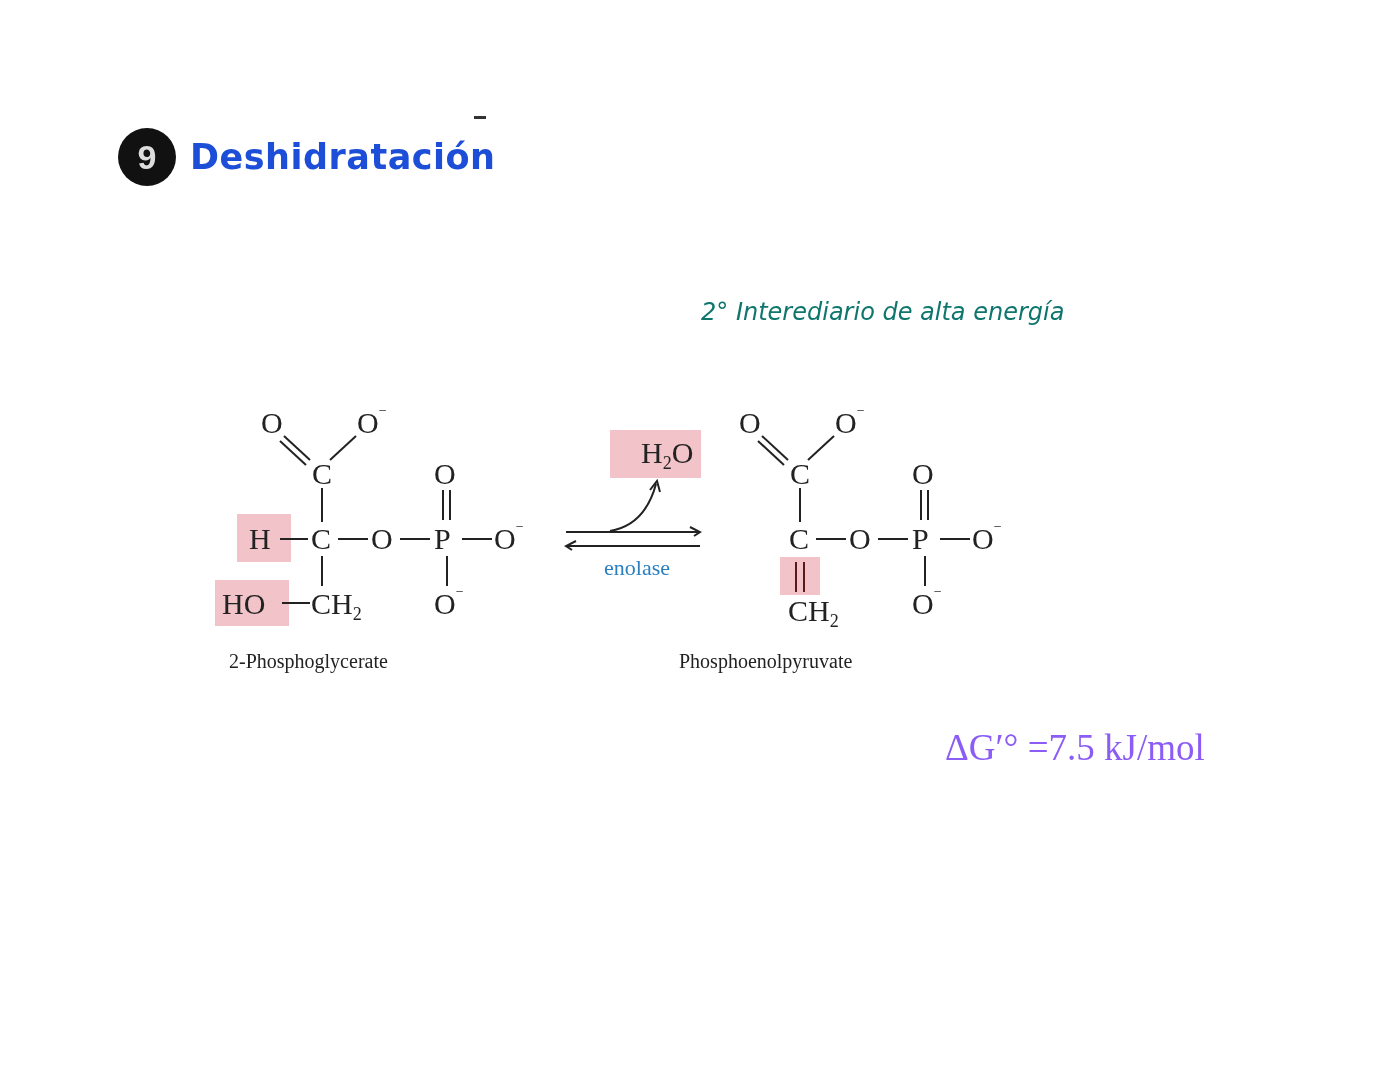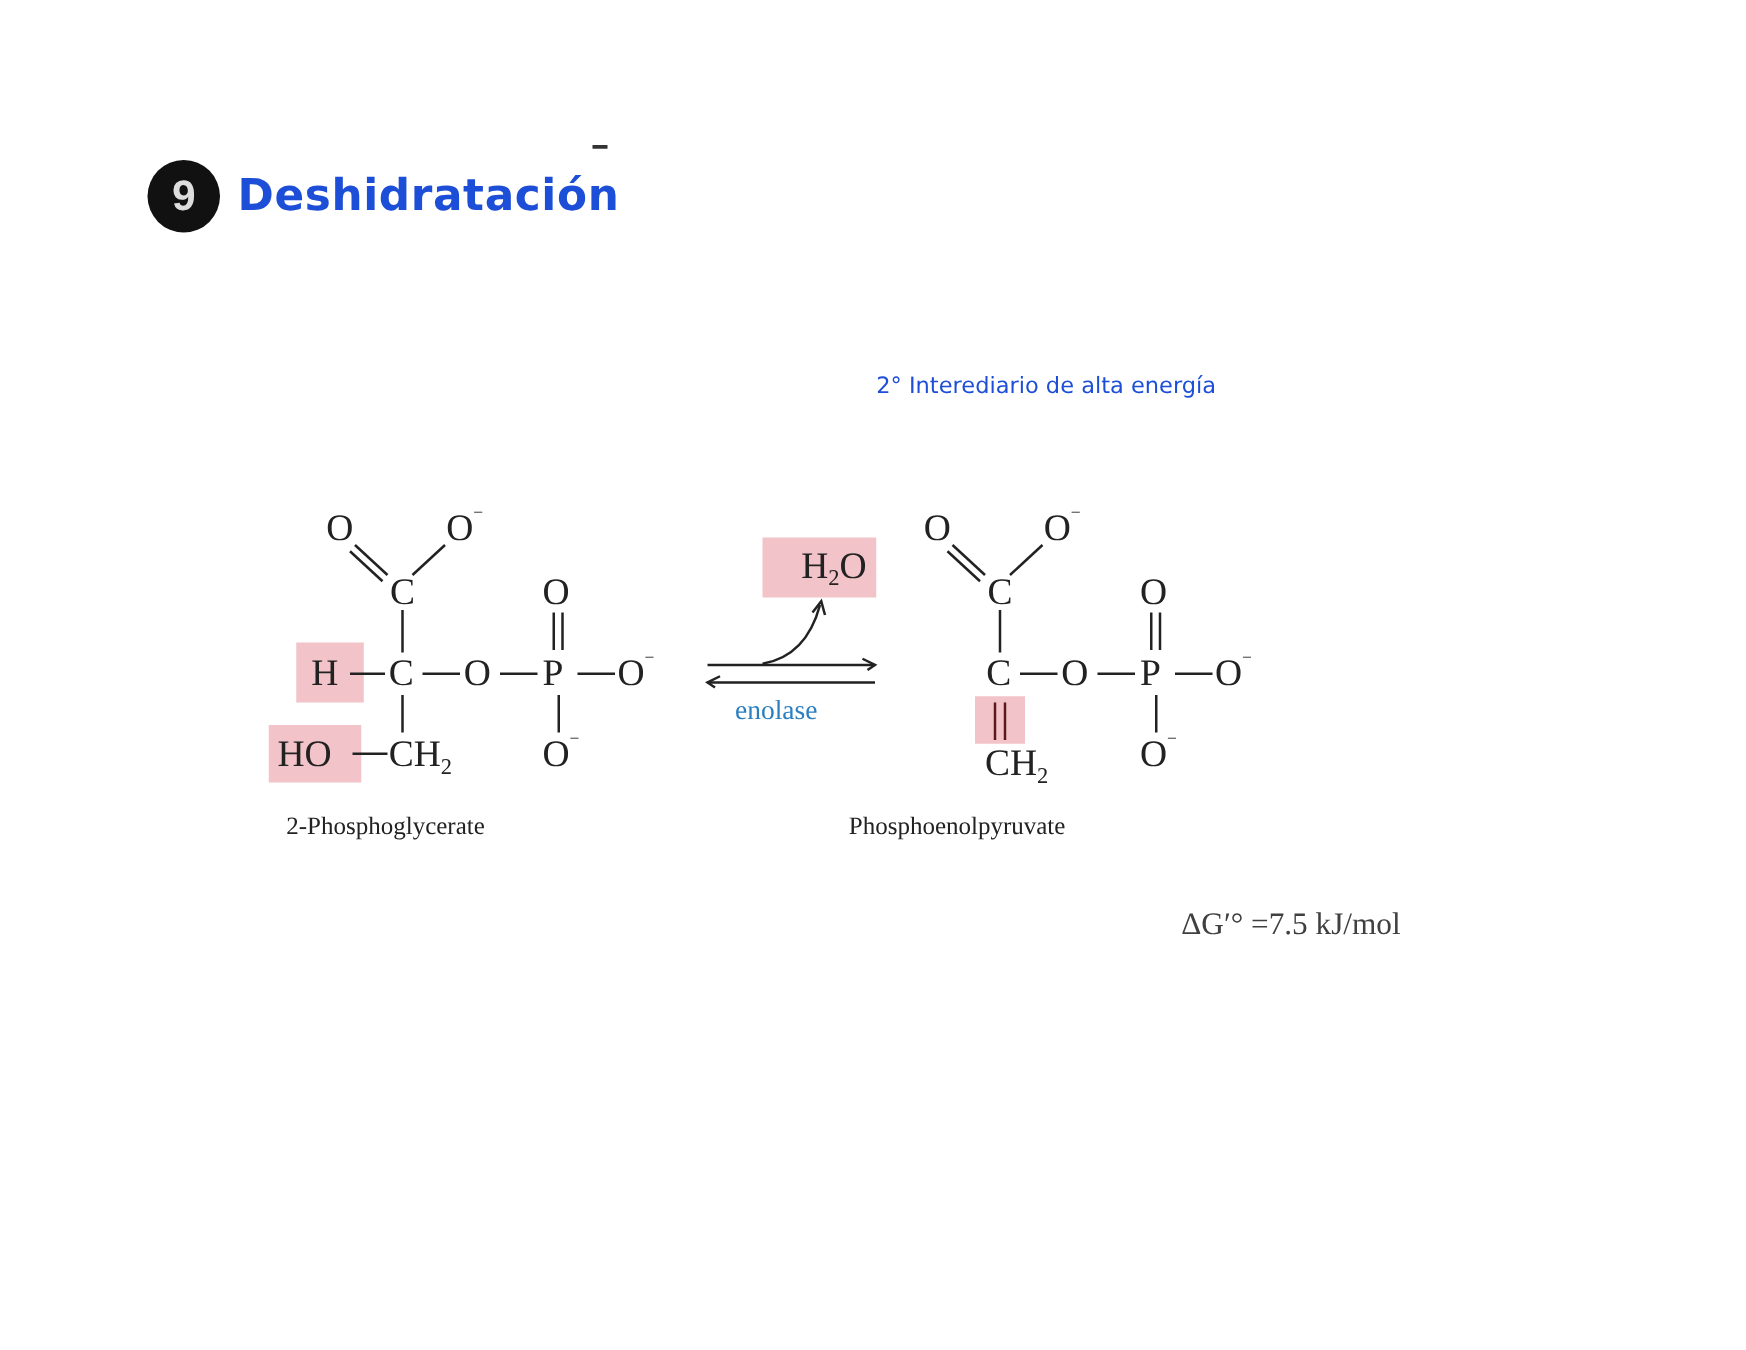--- a/index.html
+++ b/index.html
@@ -5,28 +5,28 @@
   html, body { margin:0; padding:0; background:#ffffff; }
   body { width:1397px; height:1080px; position:relative; overflow:hidden; }
   .abs { position:absolute; }
   .title-wrap { left:118px; top:128px; height:58px; display:flex; align-items:center; }
   .num-badge { width:58px; height:58px; border-radius:50%; background:#111; color:#ddd;
     font-family:"Liberation Sans", sans-serif; font-weight:bold; font-size:34px;
     display:flex; align-items:center; justify-content:center; }
   .title-text { margin-left:14px; font-family:"DejaVu Sans", sans-serif; font-weight:bold;
     font-size:35px; color:#1d4ed8; letter-spacing:0.5px; }
   .dash { left:474px; top:116px; width:12px; height:3px; background:#333; }
-  .subtitle { left:701px; top:298px; font-family:"DejaVu Sans", sans-serif; font-size:18px; color:#1d4ed8; }
+  .subtitle { left:701px; top:298px; font-family:"DejaVu Sans", sans-serif; font-size:24px; color:#0f766e;font-style:italic; }
   .chem { font-family:"Liberation Serif", "DejaVu Serif", serif; font-size:30px; color:#222; line-height:1; }
   .sup { font-size:14px; vertical-align:top; position:relative; top:-4px; }
   .sub { font-size:18px; vertical-align:baseline; position:relative; top:6px; }
   .hl { background:#f2c3c8; position:absolute; }
   .name { font-family:"Liberation Serif", "DejaVu Serif", serif; font-size:20px; color:#222; }
-  .enzyme { font-family:"Liberation Serif", "DejaVu Serif", serif; font-size:22px; color:#2a7fc0; }
-  .dg { font-family:"Liberation Serif", "DejaVu Serif", serif; font-size:25px; color:#404040; }
+  .enzyme { font-family:"Liberation Serif", "DejaVu Serif", serif; font-size:22px; color:#2a7fc0;margin-left:16px; }
+  .dg { font-family:"Liberation Serif", "DejaVu Serif", serif; font-size:37px; color:#8b5cf6; }
   svg.bonds { position:absolute; left:0; top:0; width:1397px; height:1080px; pointer-events:none; }
 </style>
 </head>
 <body>
 
 <div class="abs dash"></div>
 <div class="abs title-wrap">
   <div class="num-badge">9</div>
   <div class="title-text">Deshidratación</div>
 </div>

